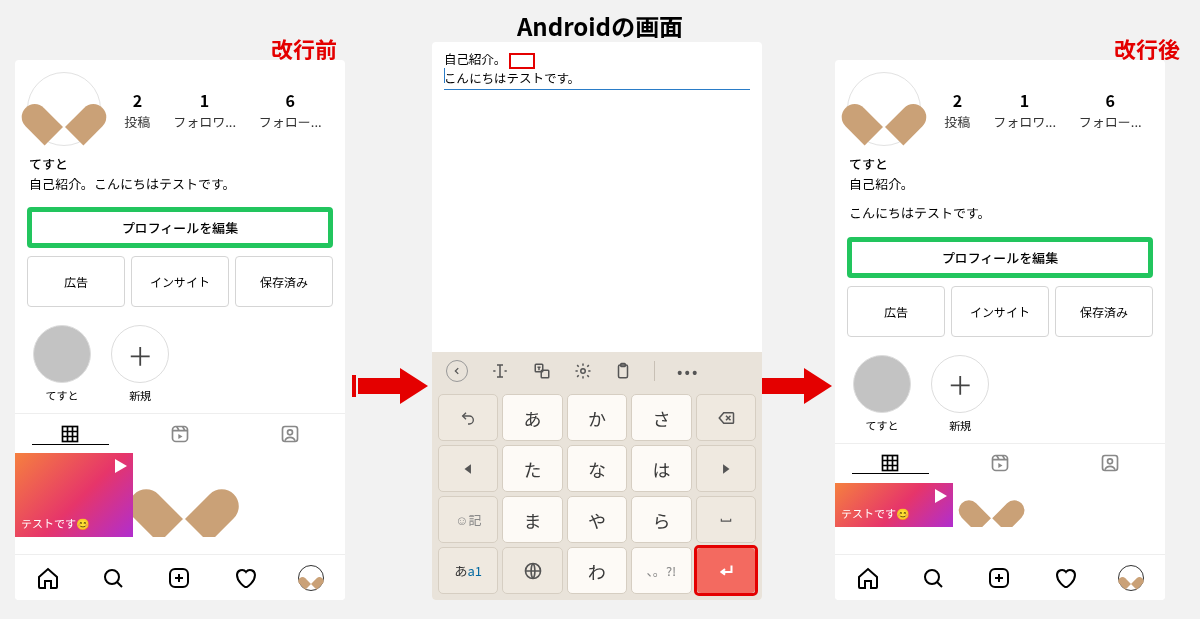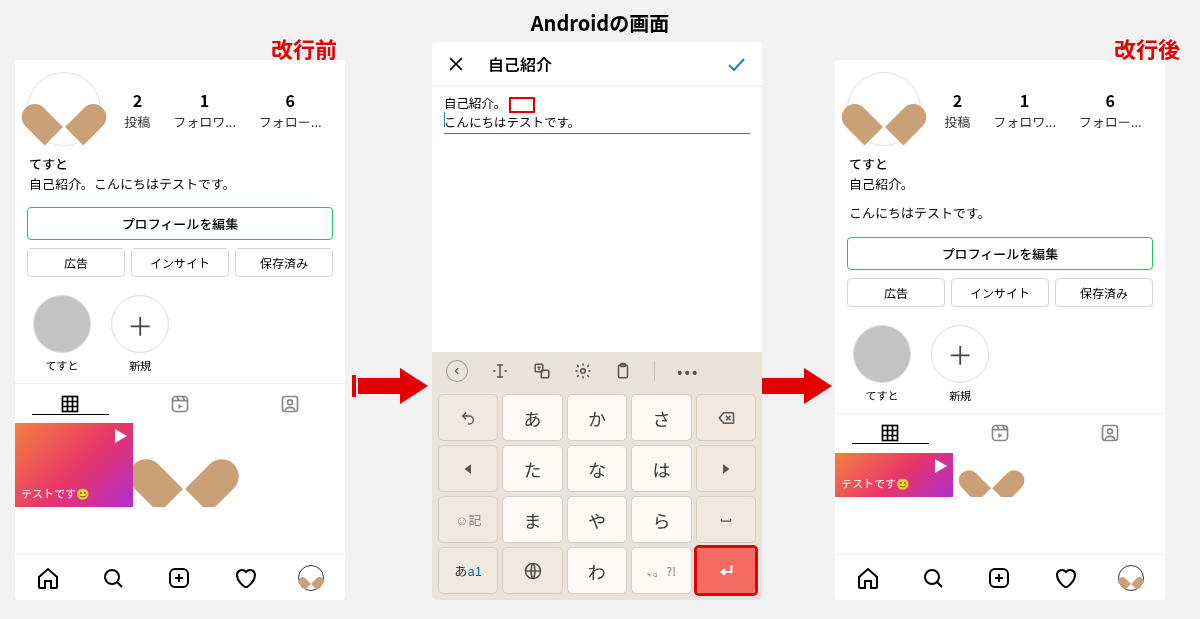--- a/index.html
+++ b/index.html
@@ -11,21 +11,21 @@
     overflow: hidden;
     position: relative;
   }
   .canvas { position: relative; width: 1200px; height: 619px; }
 
   .title-center {
     position: absolute;
     top: 8px; left: 0; right: 0;
     text-align: center;
     font-weight: 700;
-    font-size: 20px;
+    font-size: 24px;
   }
 
   .caption {
     position: absolute;
     font-weight: 700;
     font-size: 22px;
     color: #e40000;
   }
   .caption.left  { top: 32px; left: 255px; margin-left: 16px; }
   .caption.right { top: 32px; right: 20px; text-align: center; }
@@ -64,31 +64,31 @@
 
   .stats { flex: 1; display: flex; justify-content: space-around; text-align: center; }
   .stat .num  { font-weight: 700; font-size: 16px; }
   .stat .lab  { font-size: 13px; color: #333; }
 
   .bio-block { padding: 4px 14px; font-size: 13px; line-height: 1.5; }
   .bio-block .nm { font-weight: 500; }
 
   .wide-btn {
     margin: 10px 12px 8px;
-    border: 1px solid #22c55e;
+    border: 5px solid #22c55e;
     border-radius: 4px;
     text-align: center;
     font-size: 13px;
     padding: 6px 0;
     font-weight: 500;
   }
   .btn-row { display: flex; gap: 6px; margin: 0 12px 10px; }
   .btn-row .sm-btn {
     flex: 1; border: 1px solid #d5d5d5; border-radius: 4px;
-    text-align: center; font-size: 12px; padding: 5px 0;
+    text-align: center; font-size: 12px; padding: 16px 0;
   }
 
   .stories { display: flex; gap: 20px; padding: 8px 18px 10px; }
   .story { text-align: center; }
   .story .circ {
     width: 58px; height: 58px; border-radius: 50%;
     border: 1px solid #ddd;
     display: flex; align-items: center; justify-content: center;
     font-size: 26px; color: #444;
   }
@@ -341,33 +341,20 @@
         </span>
     <span>
           <span class="avatar-dot">
             <span class="mini-heart"></span>
           </span>
         </span>
   </div>
 </div>
 
 <div class="phone mid">
-  <div class="edit-header">
-    <span>
-      <svg width="20" height="20" viewBox="0 0 24 24" stroke="#000" stroke-width="2">
-            <path d="M5 5l14 14M19 5L5 19"></path>
-          </svg>
-    </span>
-    <span class="ttl">自己紹介</span>
-    <span>
-      <svg width="24" height="24" viewBox="0 0 24 24" fill="none" stroke="#2a7cc7" stroke-width="2">
-            <path d="M5 13l5 5L20 7"></path>
-          </svg>
-    </span>
-  </div>
 
   <div class="edit-body" style="height:48px;">
     <span class="line1"><span>自己紹介。</span><span class="red-box"></span></span><br>
     <span class="cursor-line"></span>
     <span>こんにちはテストです。</span>
     <div class="edit-underline"></div>
   </div>
 
   <div class="kb">
     <div class="kb-toolbar">

